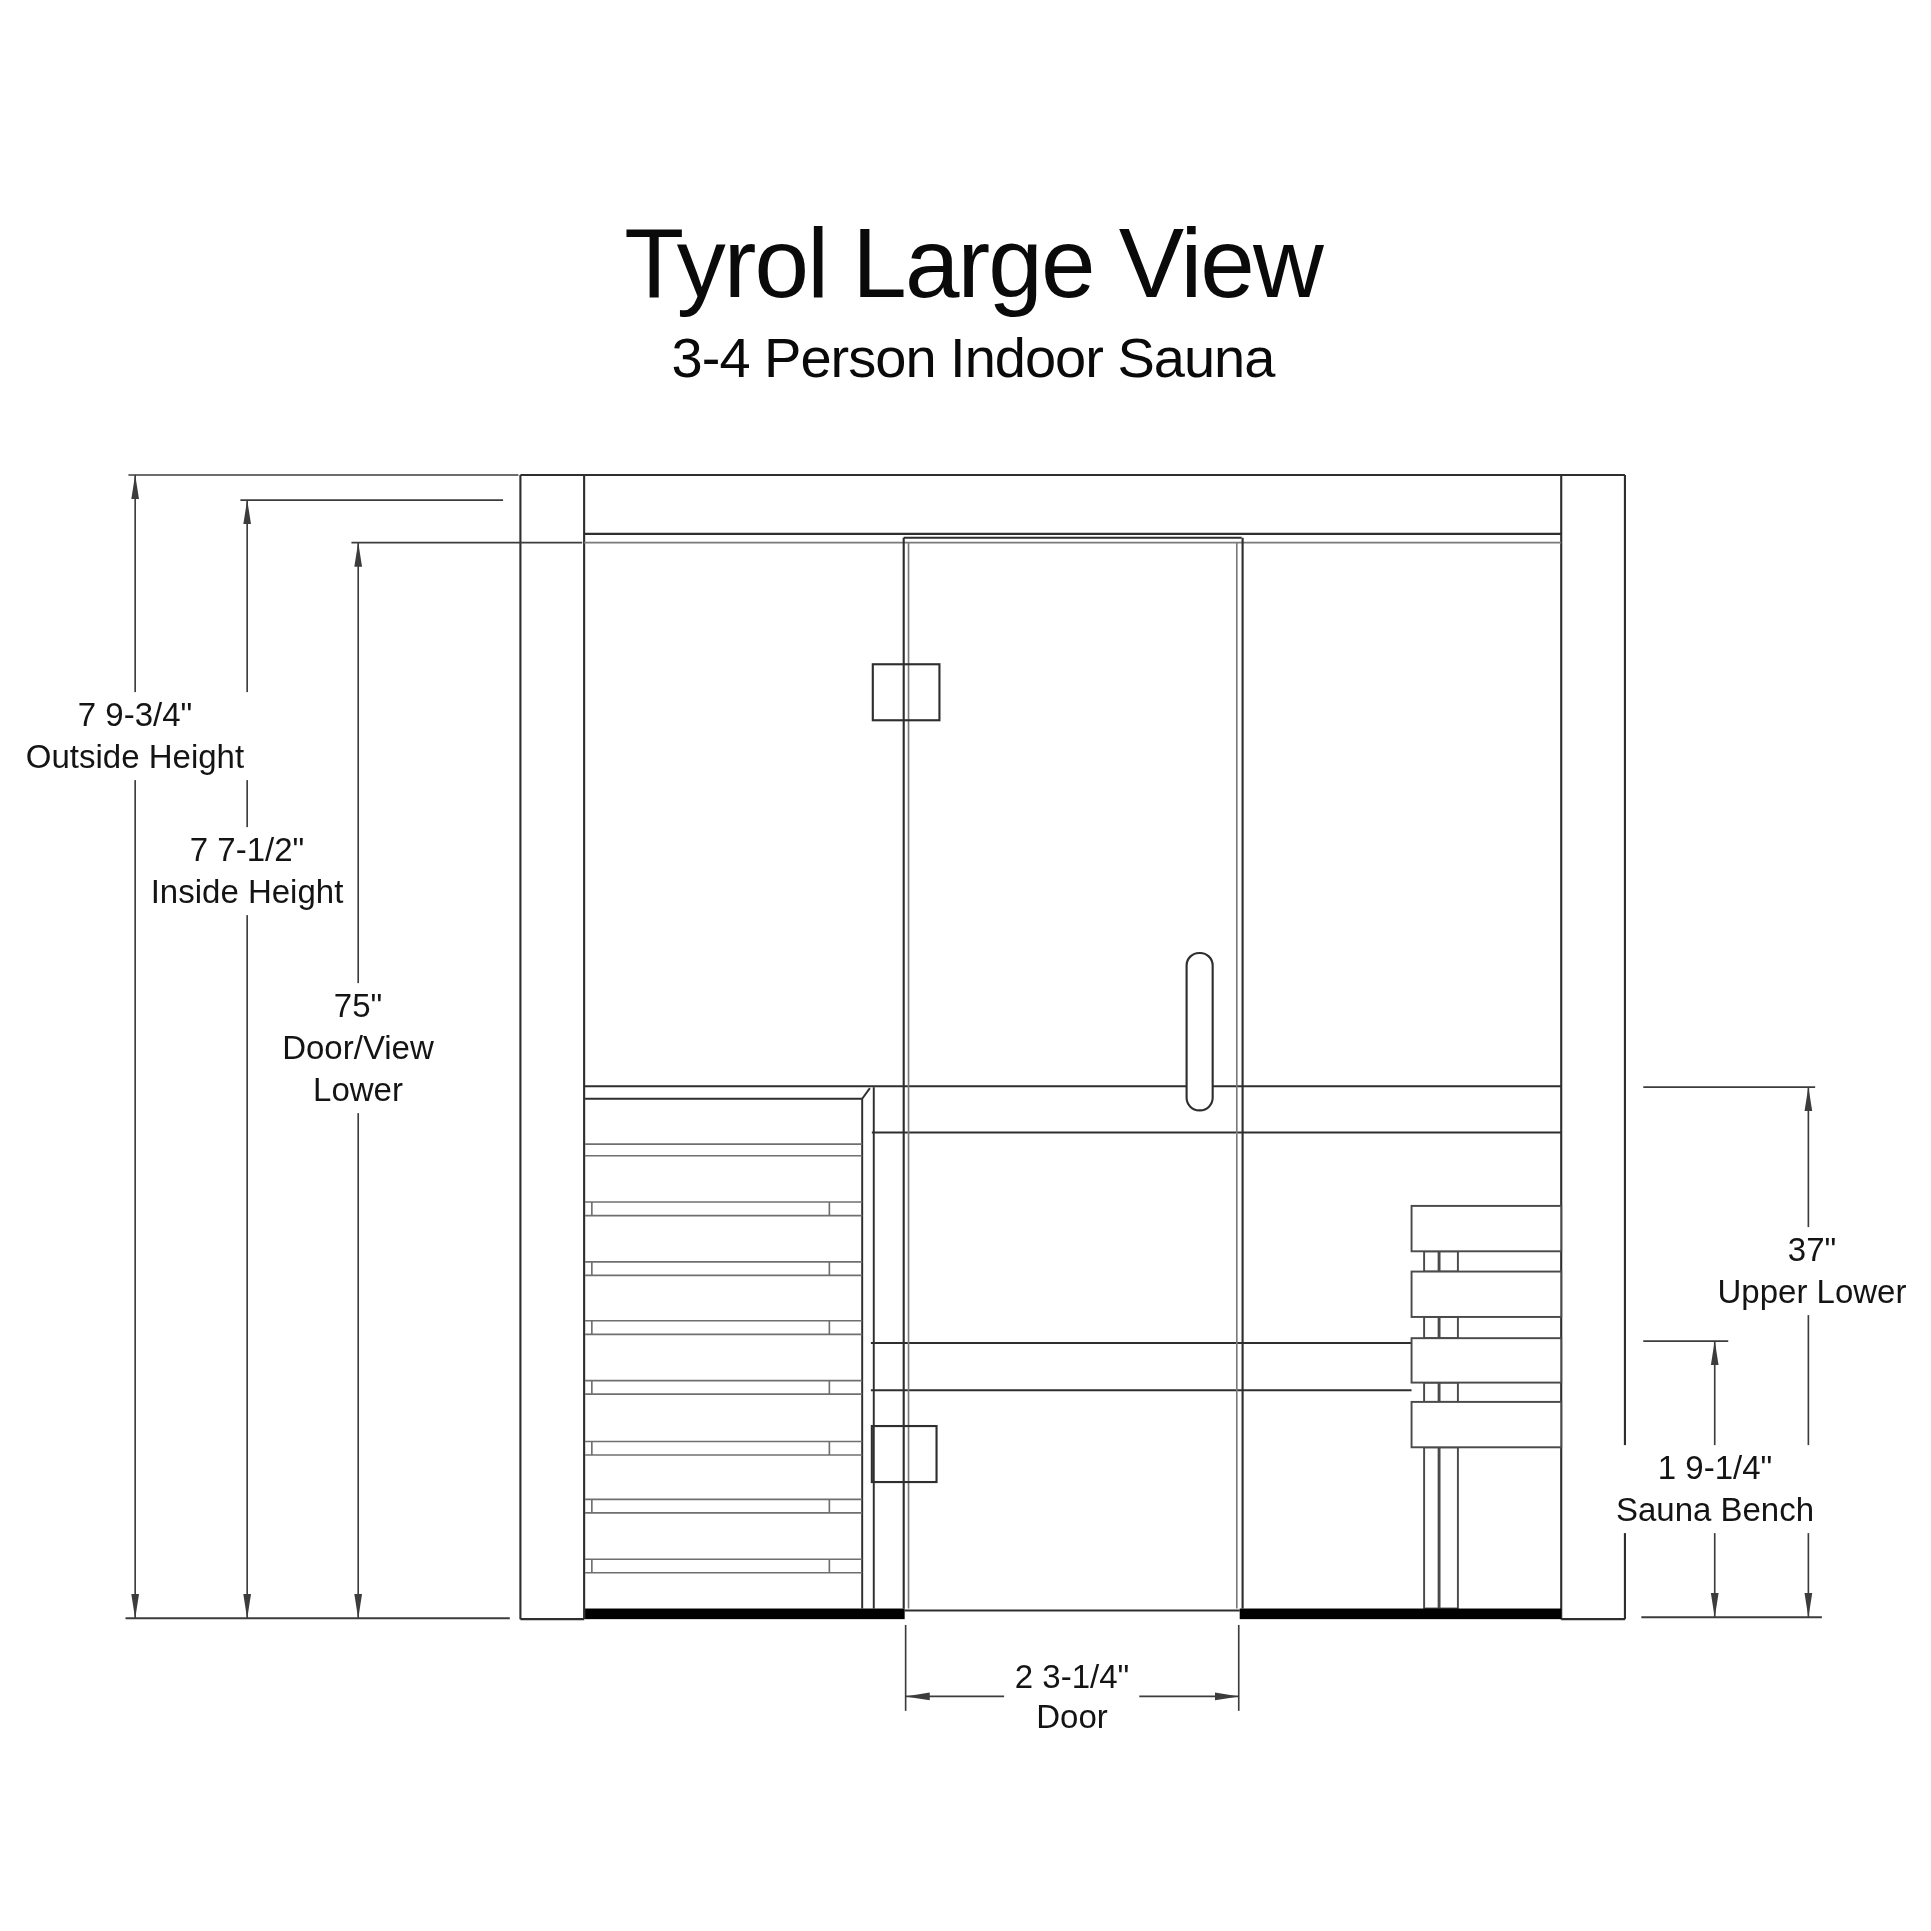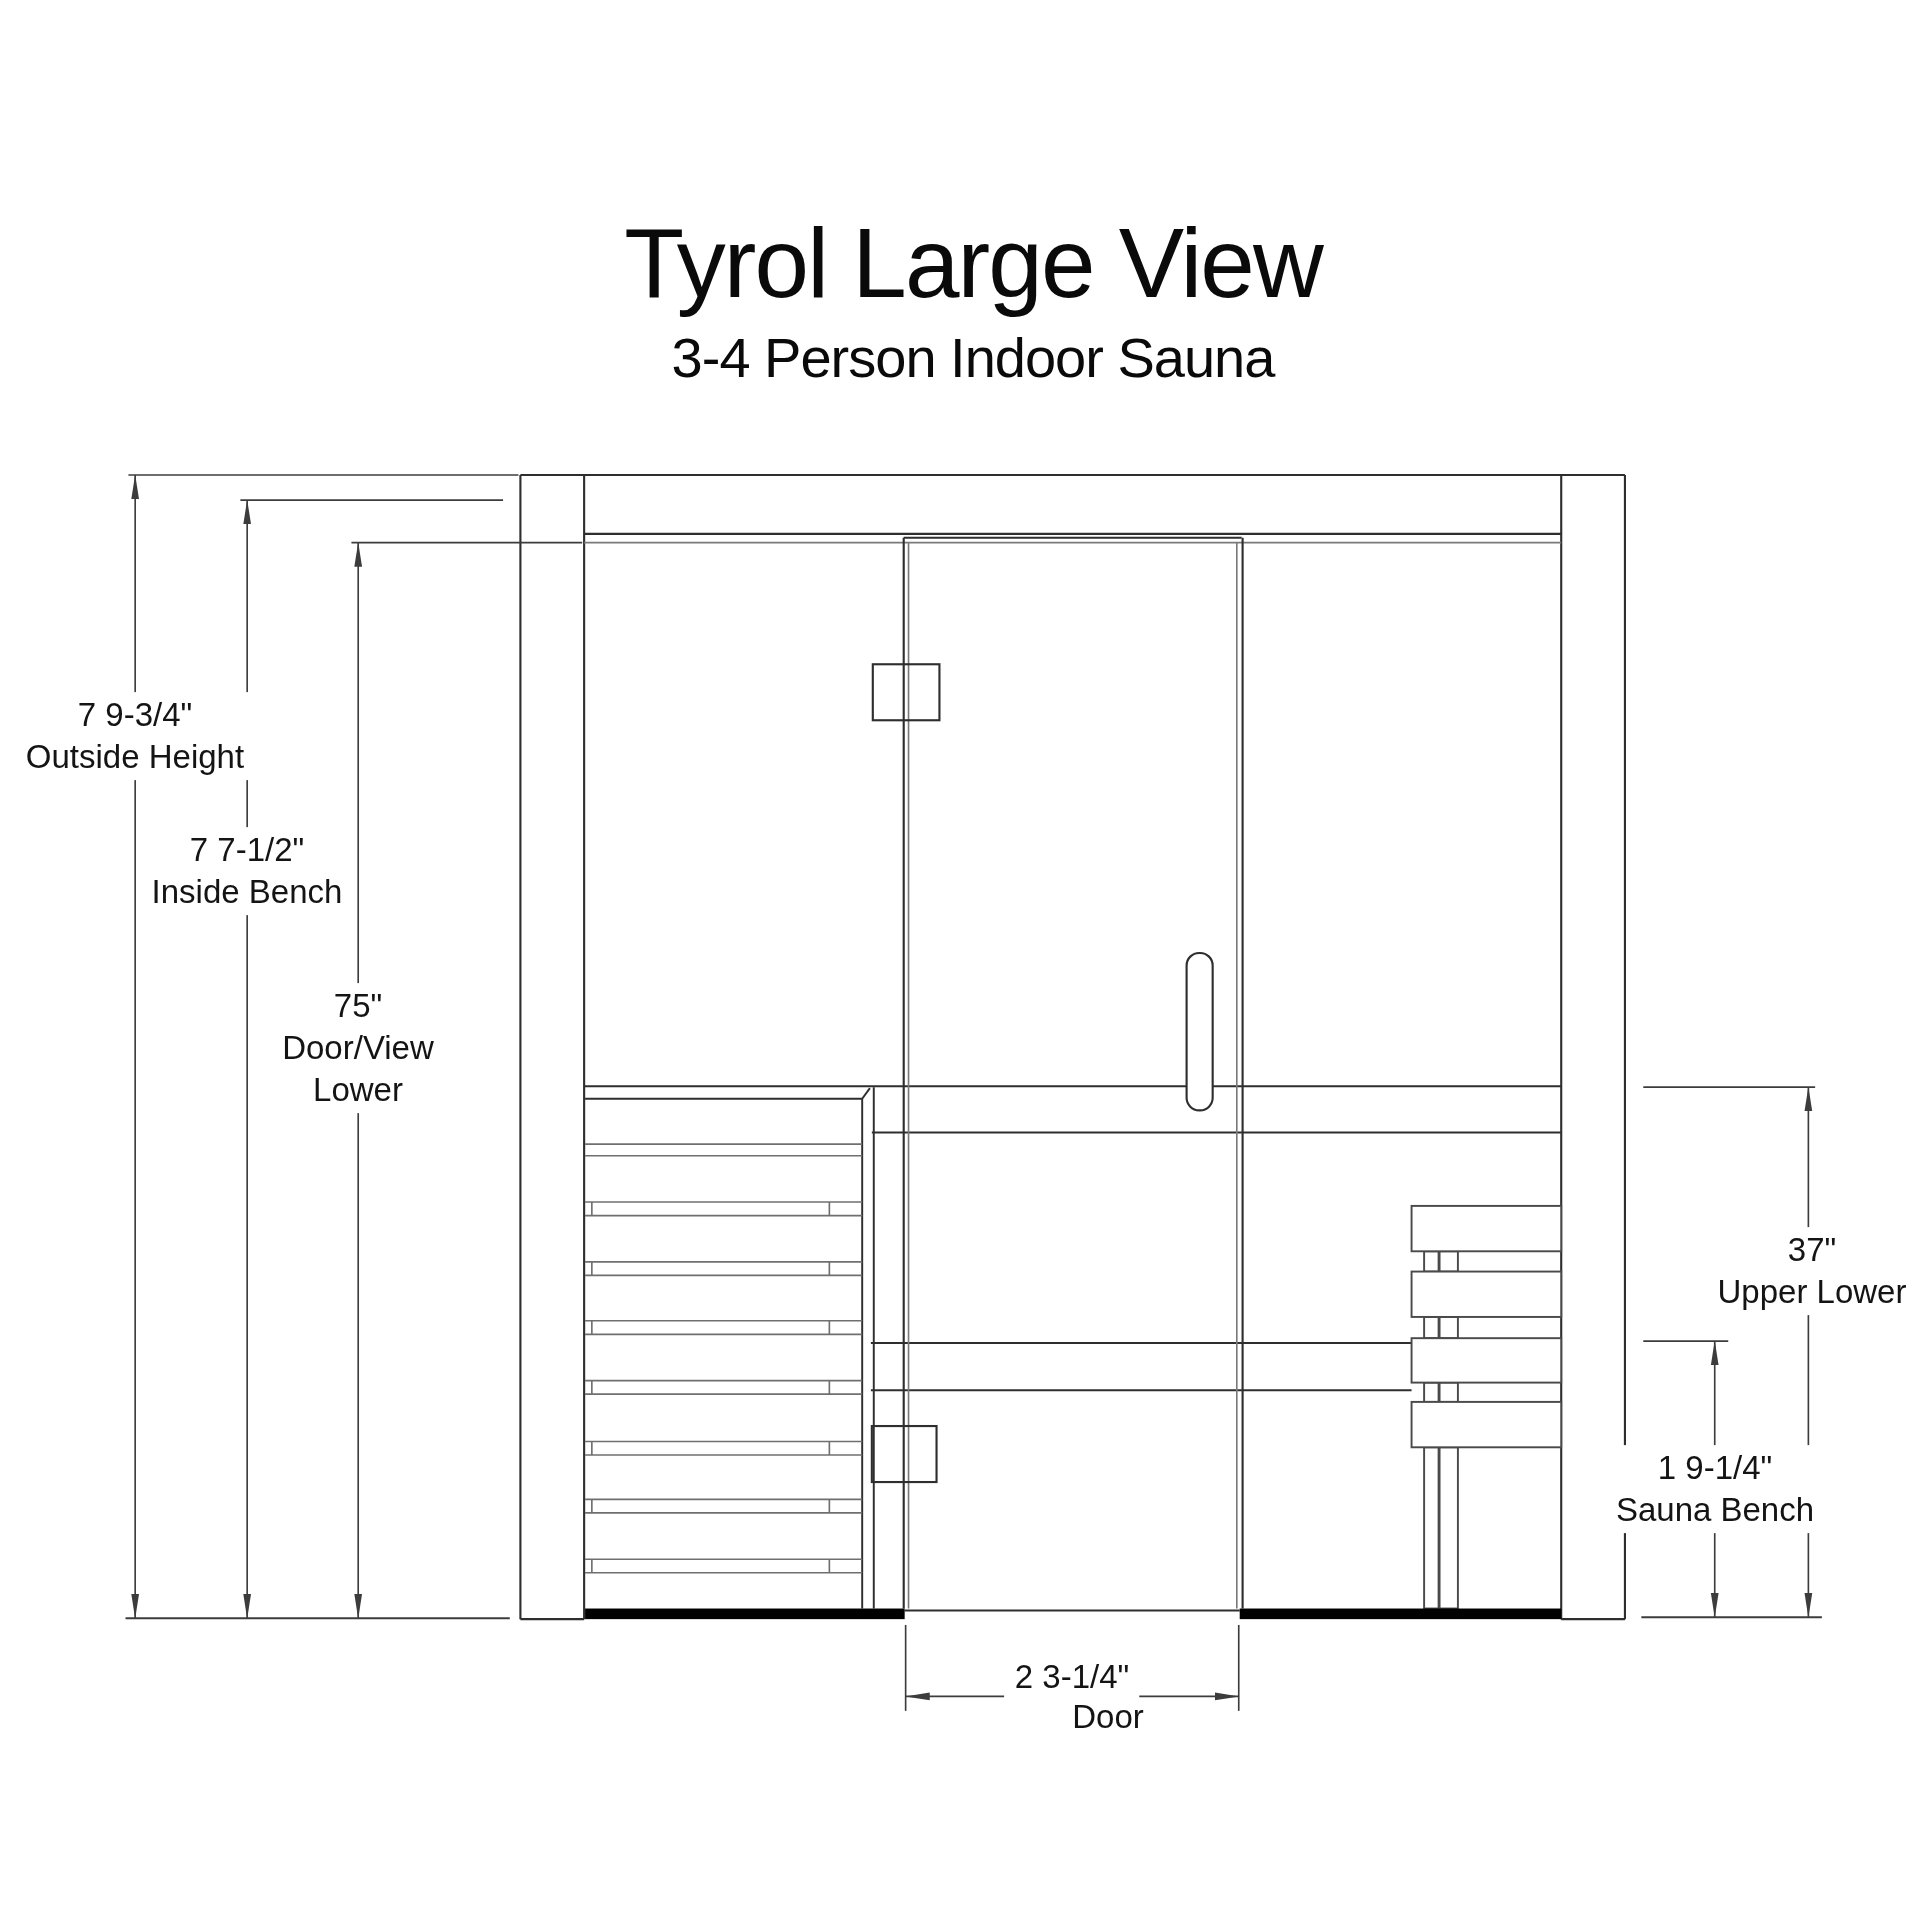--- a/index.html
+++ b/index.html
@@ -161,36 +161,36 @@
   <div class="title">Tyrol Large View</div>
   <div class="subtitle">3-4 Person Indoor Sauna</div>
 
   <div class="dim-label" style="left:135px;top:736px;">
     <div>7 9-3/4"</div>
     <div>Outside Height</div>
   </div>
 
   <div class="dim-label" style="left:247px;top:871px;">
     <div>7 7-1/2"</div>
-    <div>Inside Bench</div>
+    <div>Inside Height</div>
   </div>
 
   <div class="dim-label" style="left:358px;top:1048px;">
     <div>75"</div>
     <div>Door/View</div>
     <div>Lower</div>
   </div>
 
   <div class="dim-label" style="left:1812px;top:1271px;">
     <div>37"</div>
     <div>Upper Lower</div>
   </div>
 
   <div class="dim-label" style="left:1715px;top:1489px;">
     <div>1 9-1/4"</div>
     <div>Sauna Bench</div>
   </div>
 
   <div class="dim-label no-bg" style="left:1072px;top:1677px;">2 3-1/4"</div>
-  <div class="dim-label no-bg" style="left:1072px;top:1717px;margin-left:36px;">Door</div>
+  <div class="dim-label no-bg" style="left:1072px;top:1717px;">Door</div>
 
 </div>
 
 
 </body></html>

